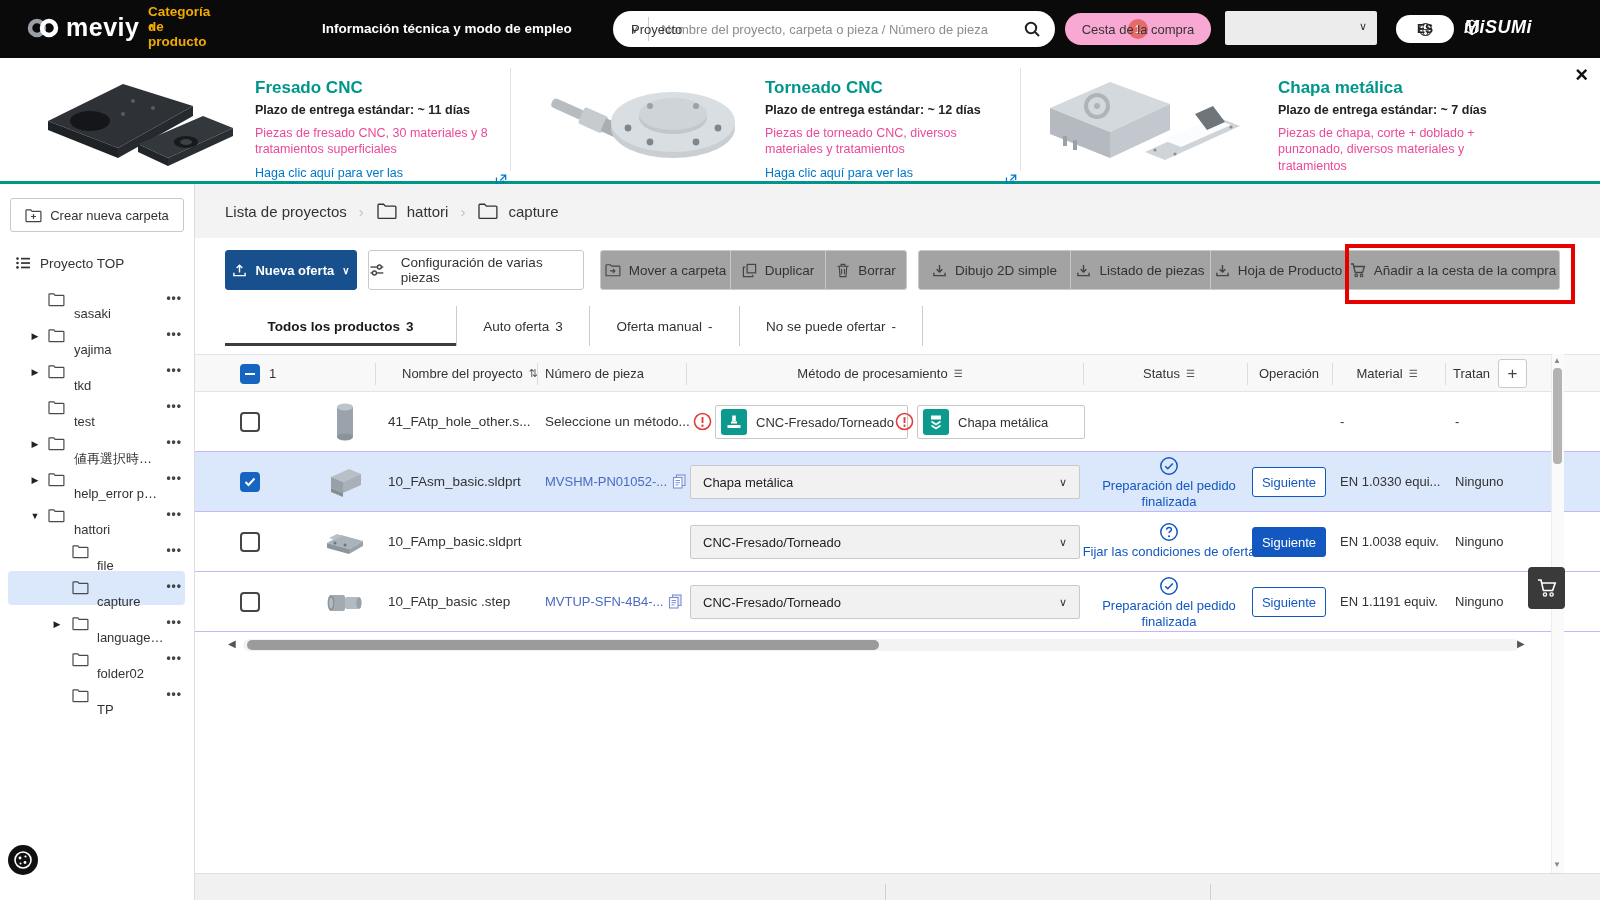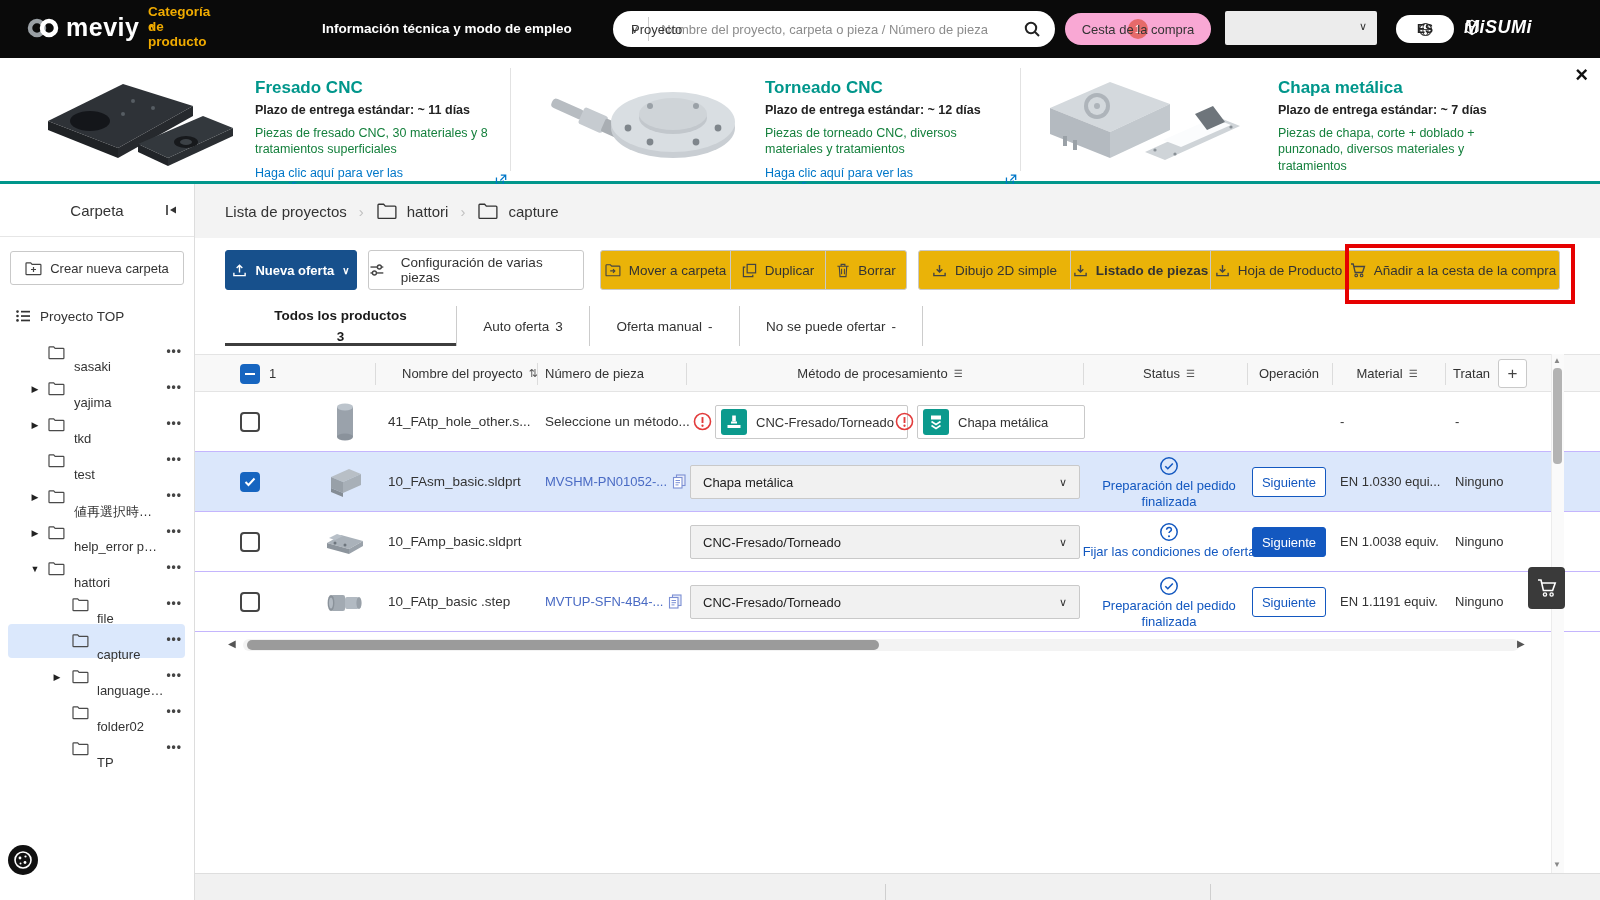--- a/index.html
+++ b/index.html
@@ -35,21 +35,21 @@
   .misumi{left:1464px;top:17px;display:flex;align-items:center;gap:5px;}
   .misumi .word{position:static;color:#fff;font-size:18px;font-weight:bold;font-style:italic;letter-spacing:.5px;}
 
   
   .banner{position:absolute;left:0;top:58px;width:1600px;height:123px;background:#fff;border-bottom:3px solid #00968b;}
   .bdiv{position:absolute;top:10px;bottom:10px;width:1px;background:#e2e2e2;}
   .bcard .bimg{position:absolute;top:8px;}
   .btxt{position:absolute;top:20px;width:252px;}
   .btitle{color:#00968b;font-size:17px;font-weight:bold;margin:0 0 5px 0;}
   .blead{font-size:12.5px;font-weight:bold;color:#222;margin:0 0 8px 0;}
-  .bdesc{font-size:12.5px;color:#15803d;line-height:1.3;margin:0 0 8px 0;}
+  .bdesc{font-size:12.5px;color:#ec4899;line-height:1.3;margin:0 0 8px 0;}
   .blink{font-size:12.5px;color:#0077c8;display:flex;align-items:center;gap:4px;cursor:pointer;}
   .bclose{position:absolute;right:12px;top:6px;font-size:22px;font-weight:bold;color:#111;cursor:pointer;line-height:1;}
 
   
   .sidebar{position:absolute;left:0;top:184px;width:195px;height:716px;background:#fff;border-right:1px solid #ddd;box-sizing:border-box;}
   .sb-head{height:52px;border-bottom:1px solid #e6e6e6;position:relative;display:flex;align-items:center;justify-content:center;}
   .sb-title{font-size:15px;color:#333;}
   .sb-collapse{position:absolute;right:16px;top:19px;cursor:pointer;}
   .sb-createwrap{padding:14px 10px 4px 10px;}
   .sb-create{width:100%;height:34px;border:1px solid #c9c9c9;border-radius:3px;background:#fff;display:flex;align-items:center;
@@ -69,28 +69,28 @@
   .content{position:absolute;left:195px;top:184px;width:1405px;height:716px;background:#fff;}
   .crumbbar{position:absolute;left:0;top:0;width:1405px;height:54px;background:#f3f3f3;display:flex;align-items:center;gap:12px;padding-left:30px;box-sizing:border-box;}
   .crumb{font-size:15px;color:#333;display:flex;align-items:center;gap:9px;cursor:pointer;}
   .crumbsep{color:#c0c0c0;font-size:15px;}
 
   .btn-primary{position:absolute;left:30px;top:66px;width:132px;height:40px;background:#17508c;border:1px solid #17508c;border-radius:3px;
     color:#fff;font-weight:bold;font-size:13px;display:flex;align-items:center;justify-content:center;gap:8px;cursor:pointer;box-sizing:border-box;}
   .btn-primary .ci{font-size:10px;}
   .btn-plain{position:absolute;height:40px;border:1px solid #c9c9c9;border-radius:3px;background:#fff;display:flex;align-items:center;
     justify-content:space-between;gap:16px;font-size:13.5px;color:#333;cursor:pointer;box-sizing:border-box;}
-  .btngroup{position:absolute;top:66px;height:40px;display:flex;border:1px solid #c9c9c9;border-radius:3px;background:#eab308;box-sizing:border-box;}
+  .btngroup{position:absolute;top:66px;height:40px;display:flex;border:1px solid #c9c9c9;border-radius:3px;background:#a3a3a3;box-sizing:border-box;}
   .tbtn{display:flex;align-items:center;justify-content:center;gap:8px;font-size:13.5px;color:#333;cursor:pointer;border-right:1px solid #c9c9c9;box-sizing:border-box;}
   .tbtn:last-child{border-right:0;}
   .annot{position:absolute;left:1150px;top:60px;width:222px;height:52px;border:4px solid #e60000;z-index:5;pointer-events:none;}
 
   .tabs{position:absolute;left:30px;top:122px;height:40px;display:flex;}
   .tab{display:flex;align-items:center;justify-content:center;gap:6px;font-size:13.5px;color:#333;border-right:1px solid #ccc;cursor:pointer;box-sizing:border-box;}
-  .tab.active{font-weight:bold;color:#1a1a1a;box-shadow:inset 0 -3px #3d3d3d;flex-direction:column;}
+  .tab.active{font-weight:bold;color:#1a1a1a;box-shadow:inset 0 -3px #3d3d3d;}
 
   .thead{position:absolute;left:0;top:170px;width:1405px;height:38px;background:#f8f8f8;border-top:1px solid #e4e4e4;border-bottom:1px solid #e4e4e4;box-sizing:border-box;}
   .thead .hl{position:absolute;top:11px;font-size:13px;color:#333;white-space:nowrap;display:flex;gap:6px;align-items:center;}
   .hdiv{position:absolute;top:8px;width:1px;height:22px;background:#dcdcdc;}
   .ficon{font-size:10px;color:#555;} .sicon{font-size:11px;color:#555;}
   .addcol{position:absolute;left:1303px;top:4px;width:29px;height:29px;border:1px solid #c9c9c9;border-radius:3px;background:#fff;
     font-size:17px;color:#444;display:flex;align-items:center;justify-content:center;cursor:pointer;box-sizing:border-box;}
 
   .trow{position:absolute;left:0;width:1405px;height:60px;border-bottom:1px solid #c4b5fd;box-sizing:border-box;background:#fff;}
   .trow.selected{background:#dbe7fb;}
@@ -272,27 +272,20 @@
             <path d="M1.5 3.5v7h7v-4" fill="none" stroke="#0077c8" stroke-width="1.3"></path>
             <path d="M6 1h5v5M11 1L5.5 6.5" fill="none" stroke="#0077c8" stroke-width="1.3"></path>
           </svg>
         </div>
       </div>
     </div>
     <div class="bclose">×</div>
   </div>
 
   <div class="sidebar">
-    <div class="sb-head">
-      <span class="sb-title">Carpeta</span>
-      <svg class="sb-collapse" width="14" height="14" viewBox="0 0 14 14">
-        <line x1="3" y1="2" x2="3" y2="12" stroke="#333" stroke-width="1.6"></line>
-        <polygon points="12,3.5 12,10.5 6,7" fill="#333"></polygon>
-      </svg>
-    </div>
     <div class="sb-createwrap">
       <div class="sb-create">
         <svg width="17" height="15" viewBox="0 0 17 15">
           <path d="M1 13V2.6c0-.4.3-.7.7-.7h4l1.4 1.5h8c.4 0 .8.3.8.7V13c0 .4-.4.7-.8.7H1.7c-.4 0-.7-.3-.7-.7z" fill="none" stroke="#444" stroke-width="1.2"></path>
           <path d="M8.5 6v5M6 8.5h5" stroke="#444" stroke-width="1.2"></path>
         </svg>
         <span>Crear nueva carpeta</span>
       </div>
     </div>
     <div class="sb-root">
@@ -461,21 +454,21 @@
       </div>
     </div>
     <div class="btngroup" style="left:723px;">
       <div class="tbtn" style="width:152px;">
         <svg width="15" height="15" viewBox="0 0 16 16">
           <path d="M8 2v7.2M5 6.6l3 3 3-3" fill="none" stroke="#444" stroke-width="1.5"></path>
           <path d="M2 10.5v3h12v-3" fill="none" stroke="#444" stroke-width="1.5"></path>
         </svg>
         <span>Dibujo 2D simple</span>
       </div>
-      <div class="tbtn" style="width:140px;font-weight:bold;">
+      <div class="tbtn" style="width:140px;">
         <svg width="15" height="15" viewBox="0 0 16 16">
           <path d="M8 2v7.2M5 6.6l3 3 3-3" fill="none" stroke="#444" stroke-width="1.5"></path>
           <path d="M2 10.5v3h12v-3" fill="none" stroke="#444" stroke-width="1.5"></path>
         </svg>
         <span>Listado de piezas</span>
       </div>
       <div class="tbtn" style="width:136px;">
         <svg width="15" height="15" viewBox="0 0 16 16">
           <path d="M8 2v7.2M5 6.6l3 3 3-3" fill="none" stroke="#444" stroke-width="1.5"></path>
           <path d="M2 10.5v3h12v-3" fill="none" stroke="#444" stroke-width="1.5"></path>

